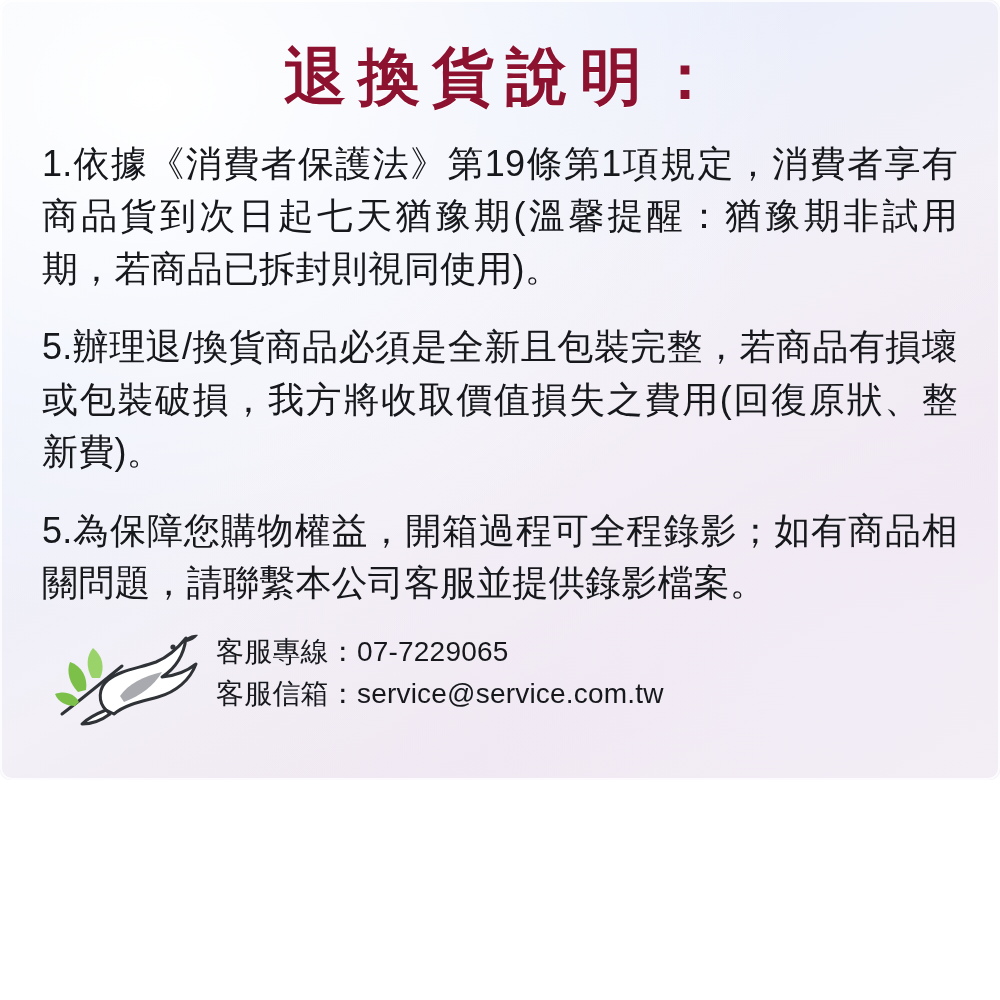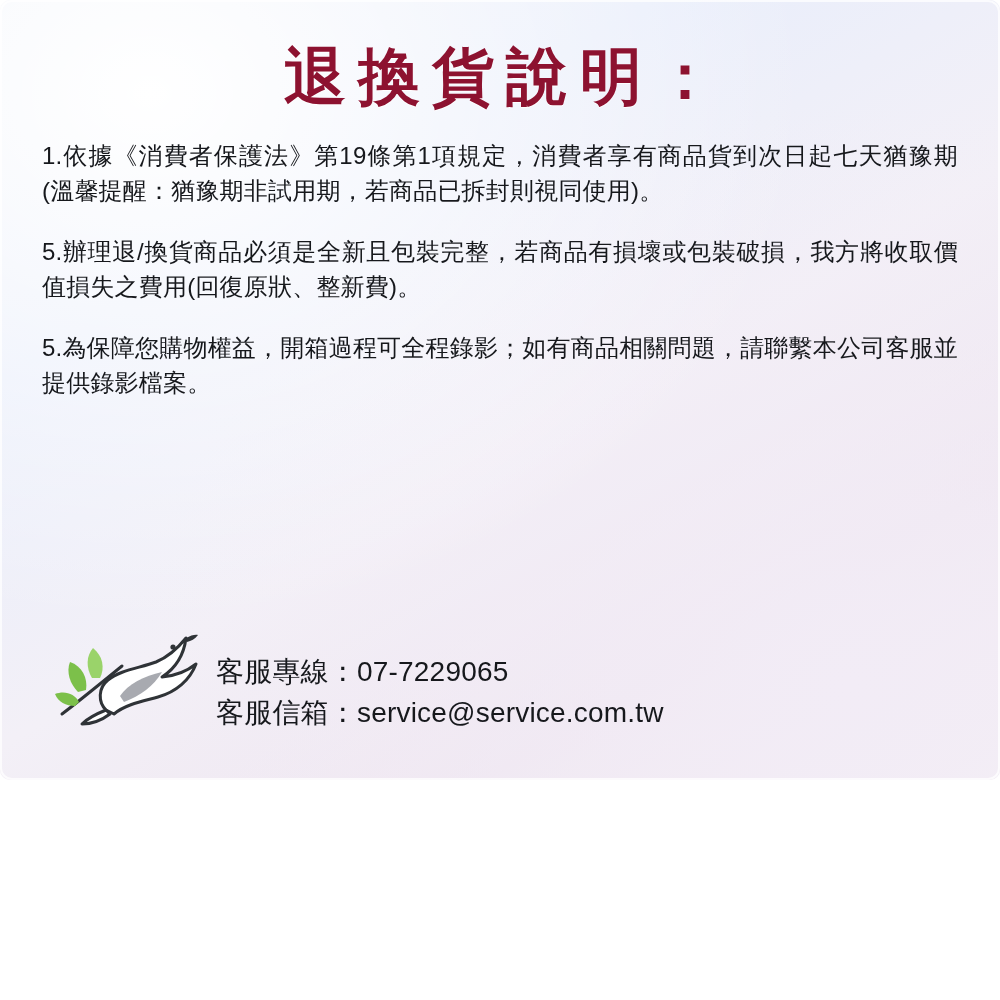--- a/index.html
+++ b/index.html
@@ -44,40 +44,40 @@
     font-weight: bold;
     letter-spacing: 12px;
     text-indent: 12px;
     line-height: 1.25;
     margin: 12px 0 22px 0;
     text-shadow: 0 1px 0 rgba(255,255,255,0.9);
   }
 
   .body-text {
     color: #16181c;
-    font-size: 24px;
+    font-size: 36px;
     line-height: 1.46;
     letter-spacing: 0.2px;
     padding: 0 8px;
   }
 
   .clause {
     margin: 0 0 26px 0;
     text-align: justify;
     text-justify: inter-ideograph;
   }
   .clause:last-of-type { margin-bottom: 6px; }
 
   .contact-block {
     position: absolute;
     left: 48px;
     right: 40px;
     bottom: 48px;
     display: flex;
-    align-items: flex-end;
+    align-items: center;
     gap: 18px;
   }
 
   .bird-logo {
     width: 150px;
     height: 118px;
     flex: 0 0 auto;
   }
 
   .contact-lines {

